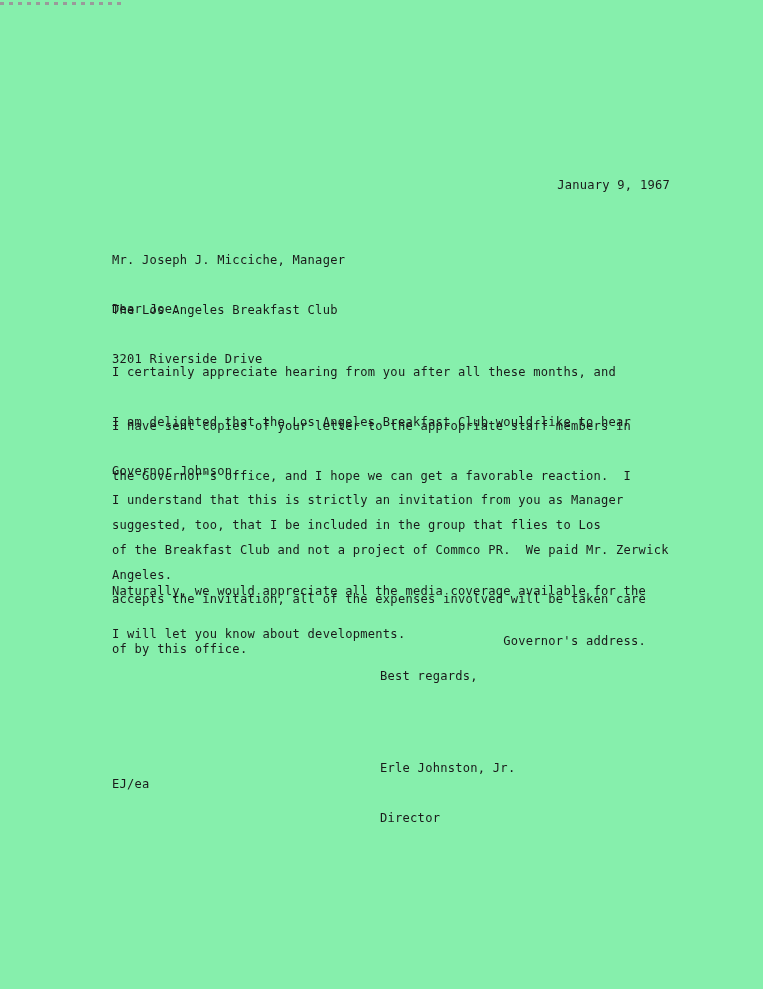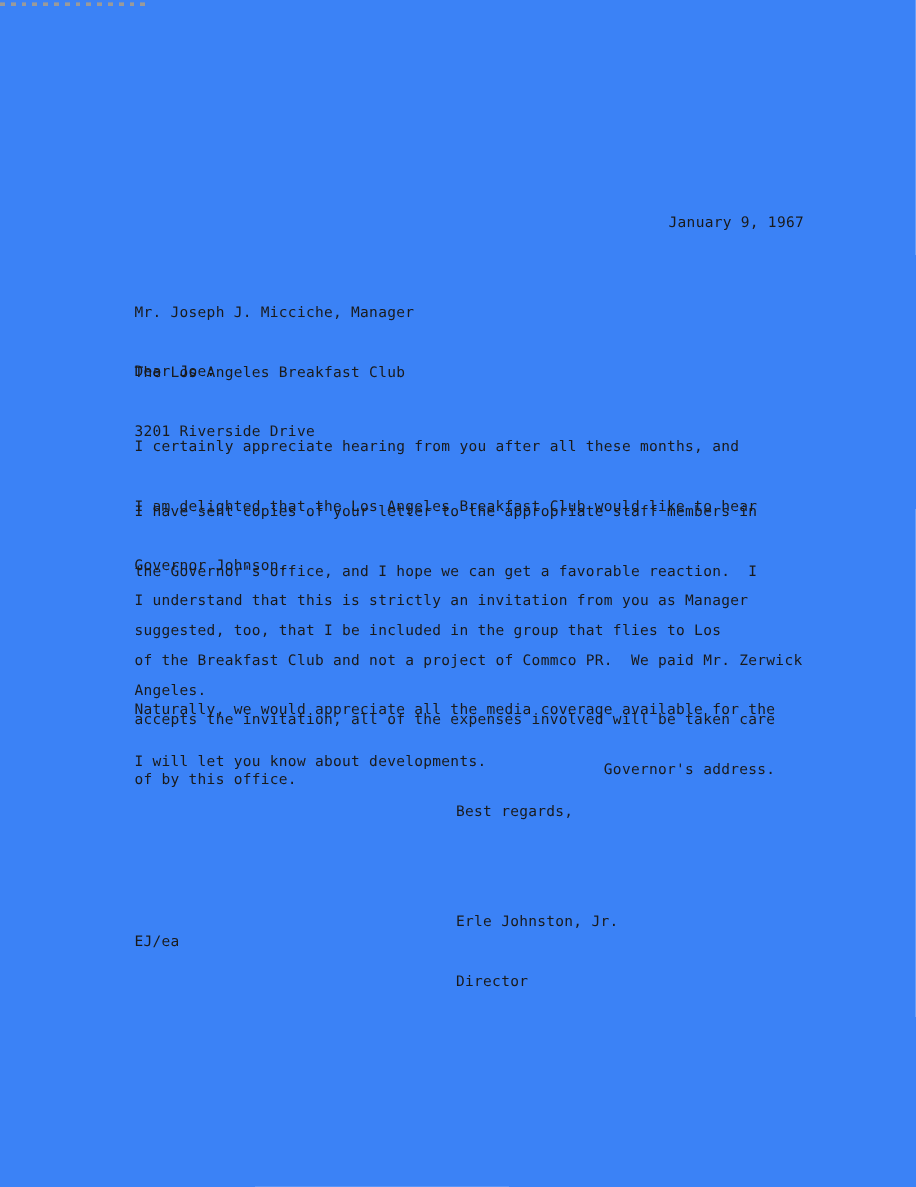--- a/index.html
+++ b/index.html
@@ -13,21 +13,21 @@
     background: #ffffff;
     font-family: "DejaVu Sans Mono", "Liberation Mono", monospace;
     -webkit-font-smoothing: none;
   }
 
   
   .page {
     position: relative;
     width: 763px;
     height: 989px;
-    background: #3b82f6;
+    background: #86efac;
     overflow: hidden;
   }
 
   
   .scan-edge {
     position: absolute;
     left: 0;
     top: 2px;
     width: 122px;
     height: 3px;

